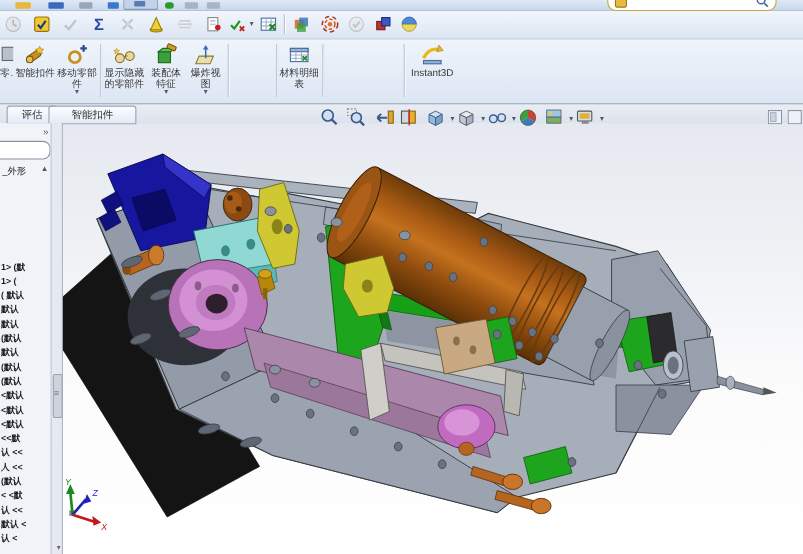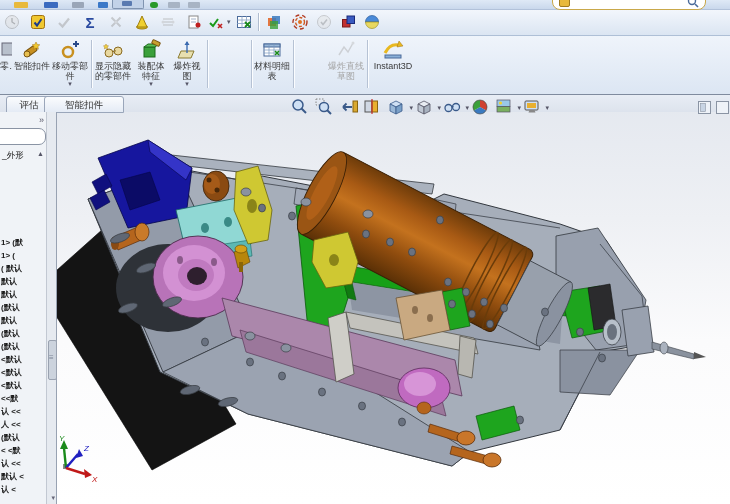--- a/index.html
+++ b/index.html
@@ -441,27 +441,20 @@
     <div class="rbtn" style="left:254px;width:36px;">
       <div class="ricon"><svg viewBox="0 0 22 22" width="22" height="22">
             <rect x="3" y="5" width="16" height="12" fill="#fff" stroke="#4a6a9a"></rect>
             <rect x="3" y="5" width="16" height="3" fill="#9ab8d8" stroke="#4a6a9a"></rect>
             <path d="M3 11 h16 M3 14 h16 M8 5 v12 M13 5 v12" stroke="#7a9ac0" stroke-width="0.7"></path>
             <path d="M14 12 l4 4 m0 -4 l-4 4" stroke="#1a8a1a" stroke-width="1.6"></path>
           </svg></div>
       <div class="rlabel">材料明细表</div>
     </div>
     <div class="rsep" style="left:293px;"></div>
-    <div class="rbtn rdis" style="left:328px;width:36px;">
-      <div class="ricon dis"><svg viewBox="0 0 22 22" width="22" height="22">
-            <path d="M4 16 L9 8 L13 13 L18 4" stroke="#aaa" fill="none" stroke-width="1.5"></path>
-            <circle cx="18" cy="4" r="1.5" fill="#bbb"></circle>
-          </svg></div>
-      <div class="rlabel">爆炸直线草图</div>
-    </div>
     <div class="rsep" style="left:367px;"></div>
     <div class="rbtn" style="left:370px;width:46px;">
       <div class="ricon"><svg viewBox="0 0 22 22" width="22" height="22">
             <path d="M3 14 Q8 4 17 6" fill="none" stroke="#e8b820" stroke-width="3"></path>
             <path d="M17 2 l4 5 -6 1z" fill="#e8b820" stroke="#a07010" stroke-width="0.5"></path>
             <rect x="3" y="16" width="16" height="3" fill="#8ab0d8" stroke="#4a6a9a"></rect>
           </svg></div>
       <div class="rlabel">Instant3D</div>
     </div>
   </div>

